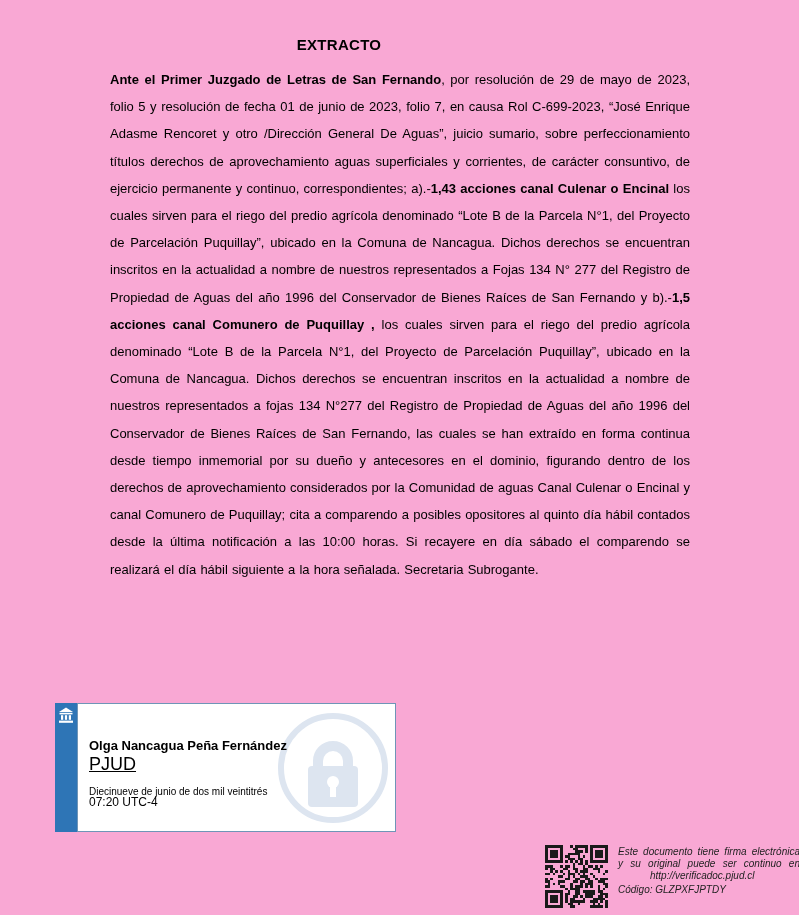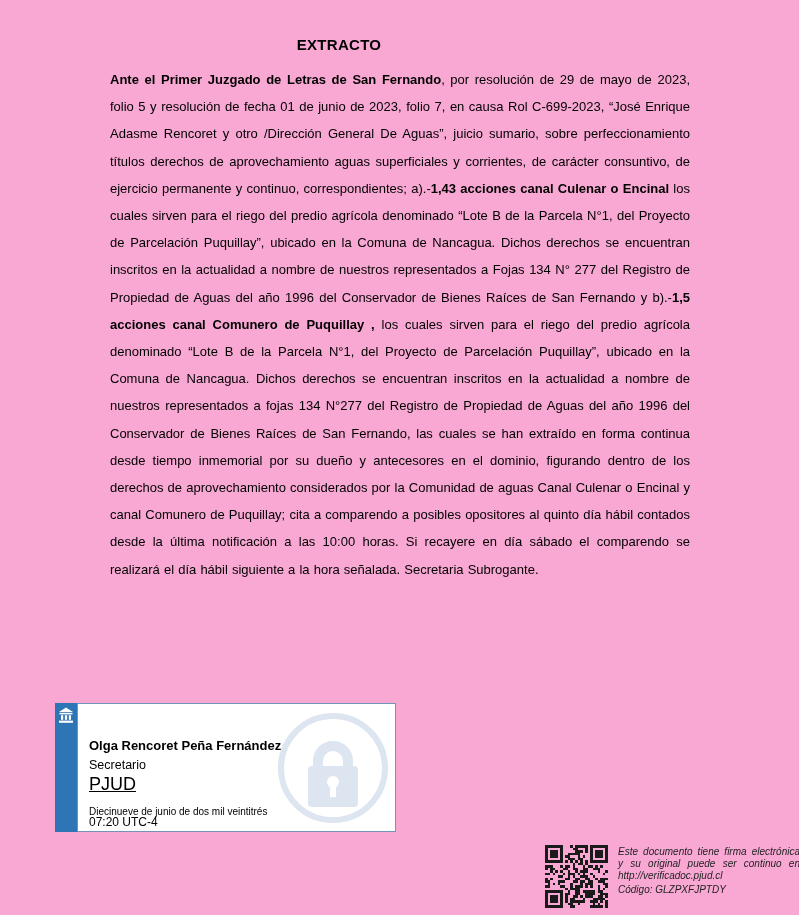--- a/index.html
+++ b/index.html
@@ -38,21 +38,21 @@
   
   .verify{position:absolute;left:545px;top:844px;width:254px;height:68px;}
   .qr{position:absolute;left:0;top:1px;width:63px;height:63px;}
   .verify-text{
     position:absolute;left:73px;top:2px;width:182px;
     font-size:10px;line-height:12px;color:#222;font-style:italic;
   }
   .jline{text-align:justify;text-align-last:justify;}
   .vline{text-align:left;}
   .vcode{margin-top:2px;}
-  .vlink{color:#222;text-decoration:none;}
+  .vlink{color:#222;text-decoration:none;margin-left:32px;}
 </style>
 </head>
 <body>
 
 <div class="page">
 
   <div class="content">
     <div class="doc-title">EXTRACTO</div>
     <p class="doc-paragraph"><span class="b">Ante el Primer Juzgado de Letras de San Fernando</span><span>, por resolución de 29 de mayo de 2023, folio 5 y resolución de fecha 01 de junio de 2023, folio 7, en causa Rol C-699-2023, “José Enrique Adasme Rencoret y otro /Dirección General De Aguas”, juicio sumario, sobre perfeccionamiento títulos derechos de aprovechamiento aguas superficiales y corrientes, de carácter consuntivo, de ejercicio permanente y continuo, correspondientes; a).-</span><span class="b">1,43 acciones canal Culenar o Encinal</span><span> los cuales sirven para el riego del predio agrícola denominado “Lote B de la Parcela N°1, del Proyecto de Parcelación Puquillay”, ubicado en la Comuna de Nancagua. Dichos derechos se encuentran inscritos en la actualidad a nombre de nuestros representados a Fojas 134 N° 277 del Registro de Propiedad de Aguas del año 1996 del Conservador de Bienes Raíces de San Fernando y b).-</span><span class="b">1,5 acciones canal Comunero de Puquillay ,</span><span> los cuales sirven para el riego del predio agrícola denominado “Lote B de la Parcela N°1, del Proyecto de Parcelación Puquillay”, ubicado en la Comuna de Nancagua. Dichos derechos se encuentran inscritos en la actualidad a nombre de nuestros representados a fojas 134 N°277 del Registro de Propiedad de Aguas del año 1996 del Conservador de Bienes Raíces de San Fernando, las cuales se han extraído en forma continua desde tiempo inmemorial por su dueño y antecesores en el dominio, figurando dentro de los derechos de aprovechamiento considerados por la Comunidad de aguas Canal Culenar o Encinal y canal Comunero de Puquillay; cita a comparendo a posibles opositores al quinto día hábil contados desde la última notificación a las 10:00 horas. Si recayere en día sábado el comparendo se realizará el día hábil siguiente a la hora señalada. Secretaria Subrogante.</span></p>
   </div>
@@ -70,22 +70,21 @@
     </div>
     <div class="sig-box">
       <svg class="sig-watermark" viewBox="0 0 114 114">
         <circle cx="57" cy="57" r="52" fill="none" stroke="var(--wm,#dde5f0)" stroke-width="6"></circle>
         <path d="M42 58 v-8 a15 15 0 0 1 30 0 v8" fill="none" stroke="var(--wm,#dde5f0)" stroke-width="10"></path>
         <rect x="32" y="55" width="50" height="41" rx="4" fill="var(--wm,#dde5f0)"></rect>
         <circle cx="57" cy="71" r="6" fill="#fff"></circle>
         <rect x="54" y="73" width="6" height="13" fill="#fff"></rect>
       </svg>
       <div class="sig-text">
-        <div class="sig-name">Olga Rencoret Peña Fernández</div>
-        <div class="sig-role">Secretario</div>
+        <div class="sig-name">Olga Nancagua Peña Fernández</div>
         <div class="sig-inst">PJUD</div>
         <div class="sig-date">Diecinueve de junio de dos mil veintitrés</div>
         <div class="sig-time">07:20 UTC-4</div>
       </div>
     </div>
   </div>
 
   <div class="verify">
     <svg class="qr" id="qr-svg" viewBox="0 0 25 25" shape-rendering="crispEdges">
         <rect x="0" y="0" width="1" height="1" fill="#1a1a1a"></rect>

